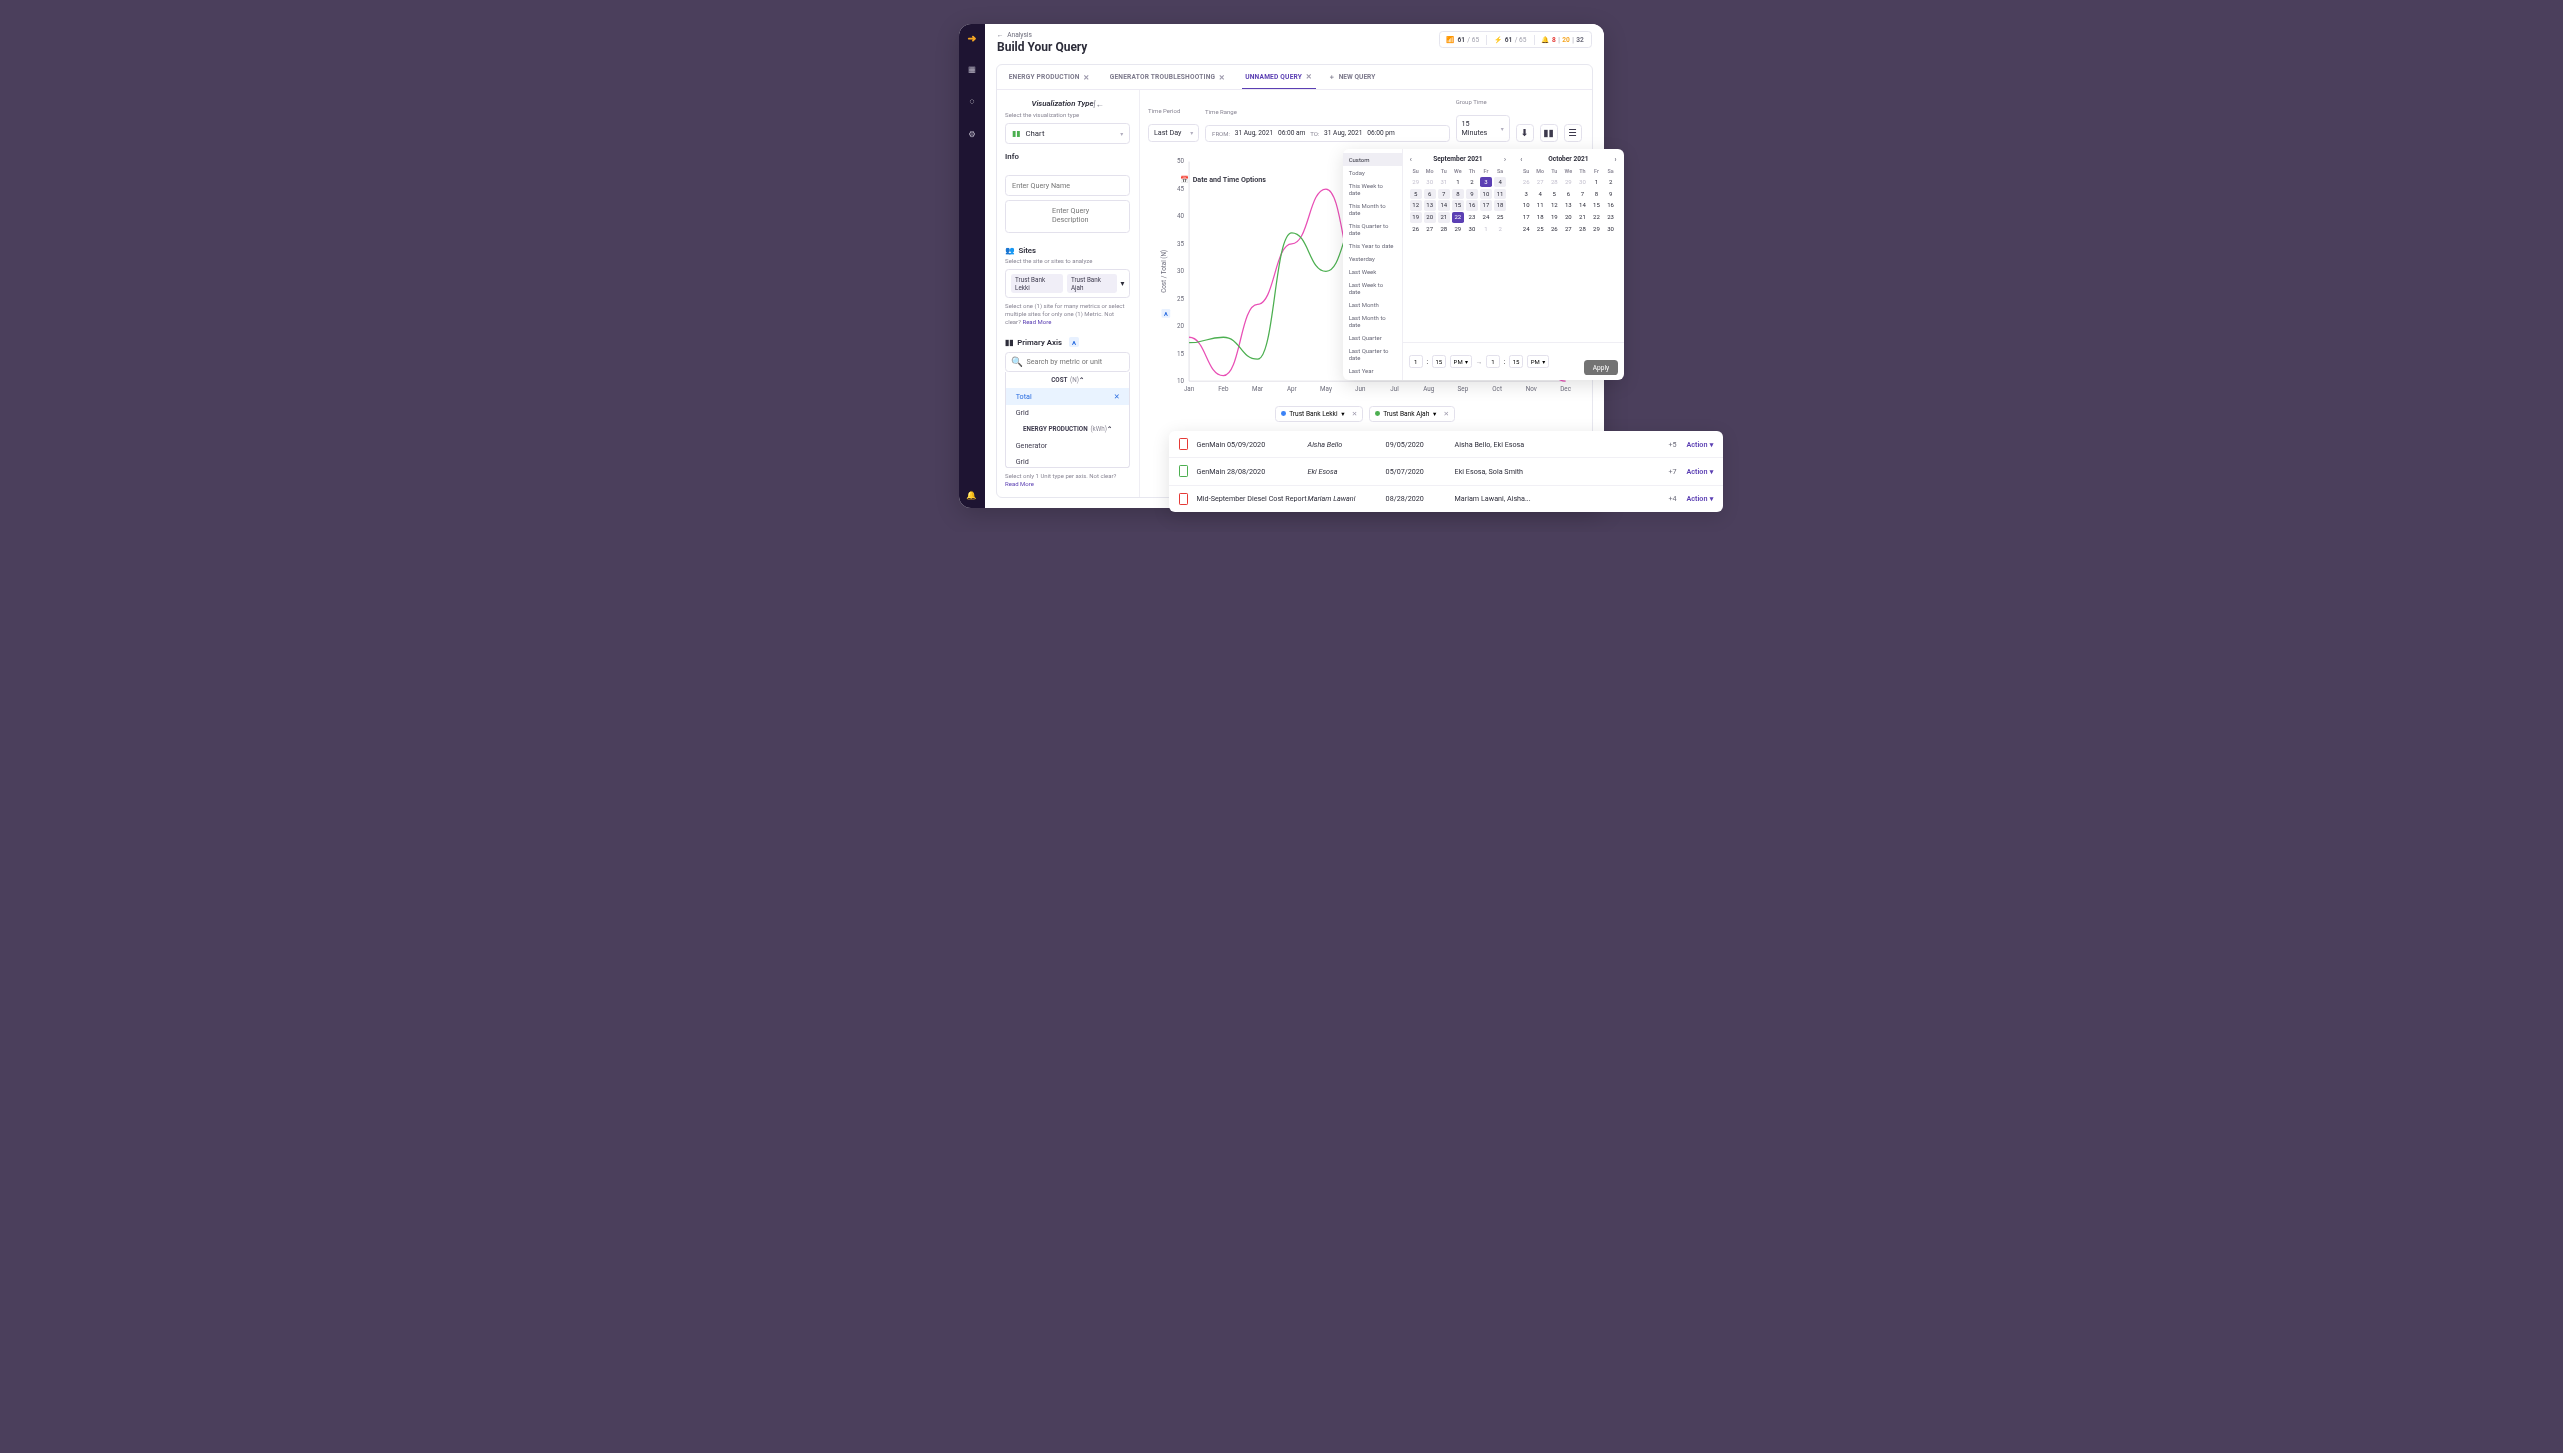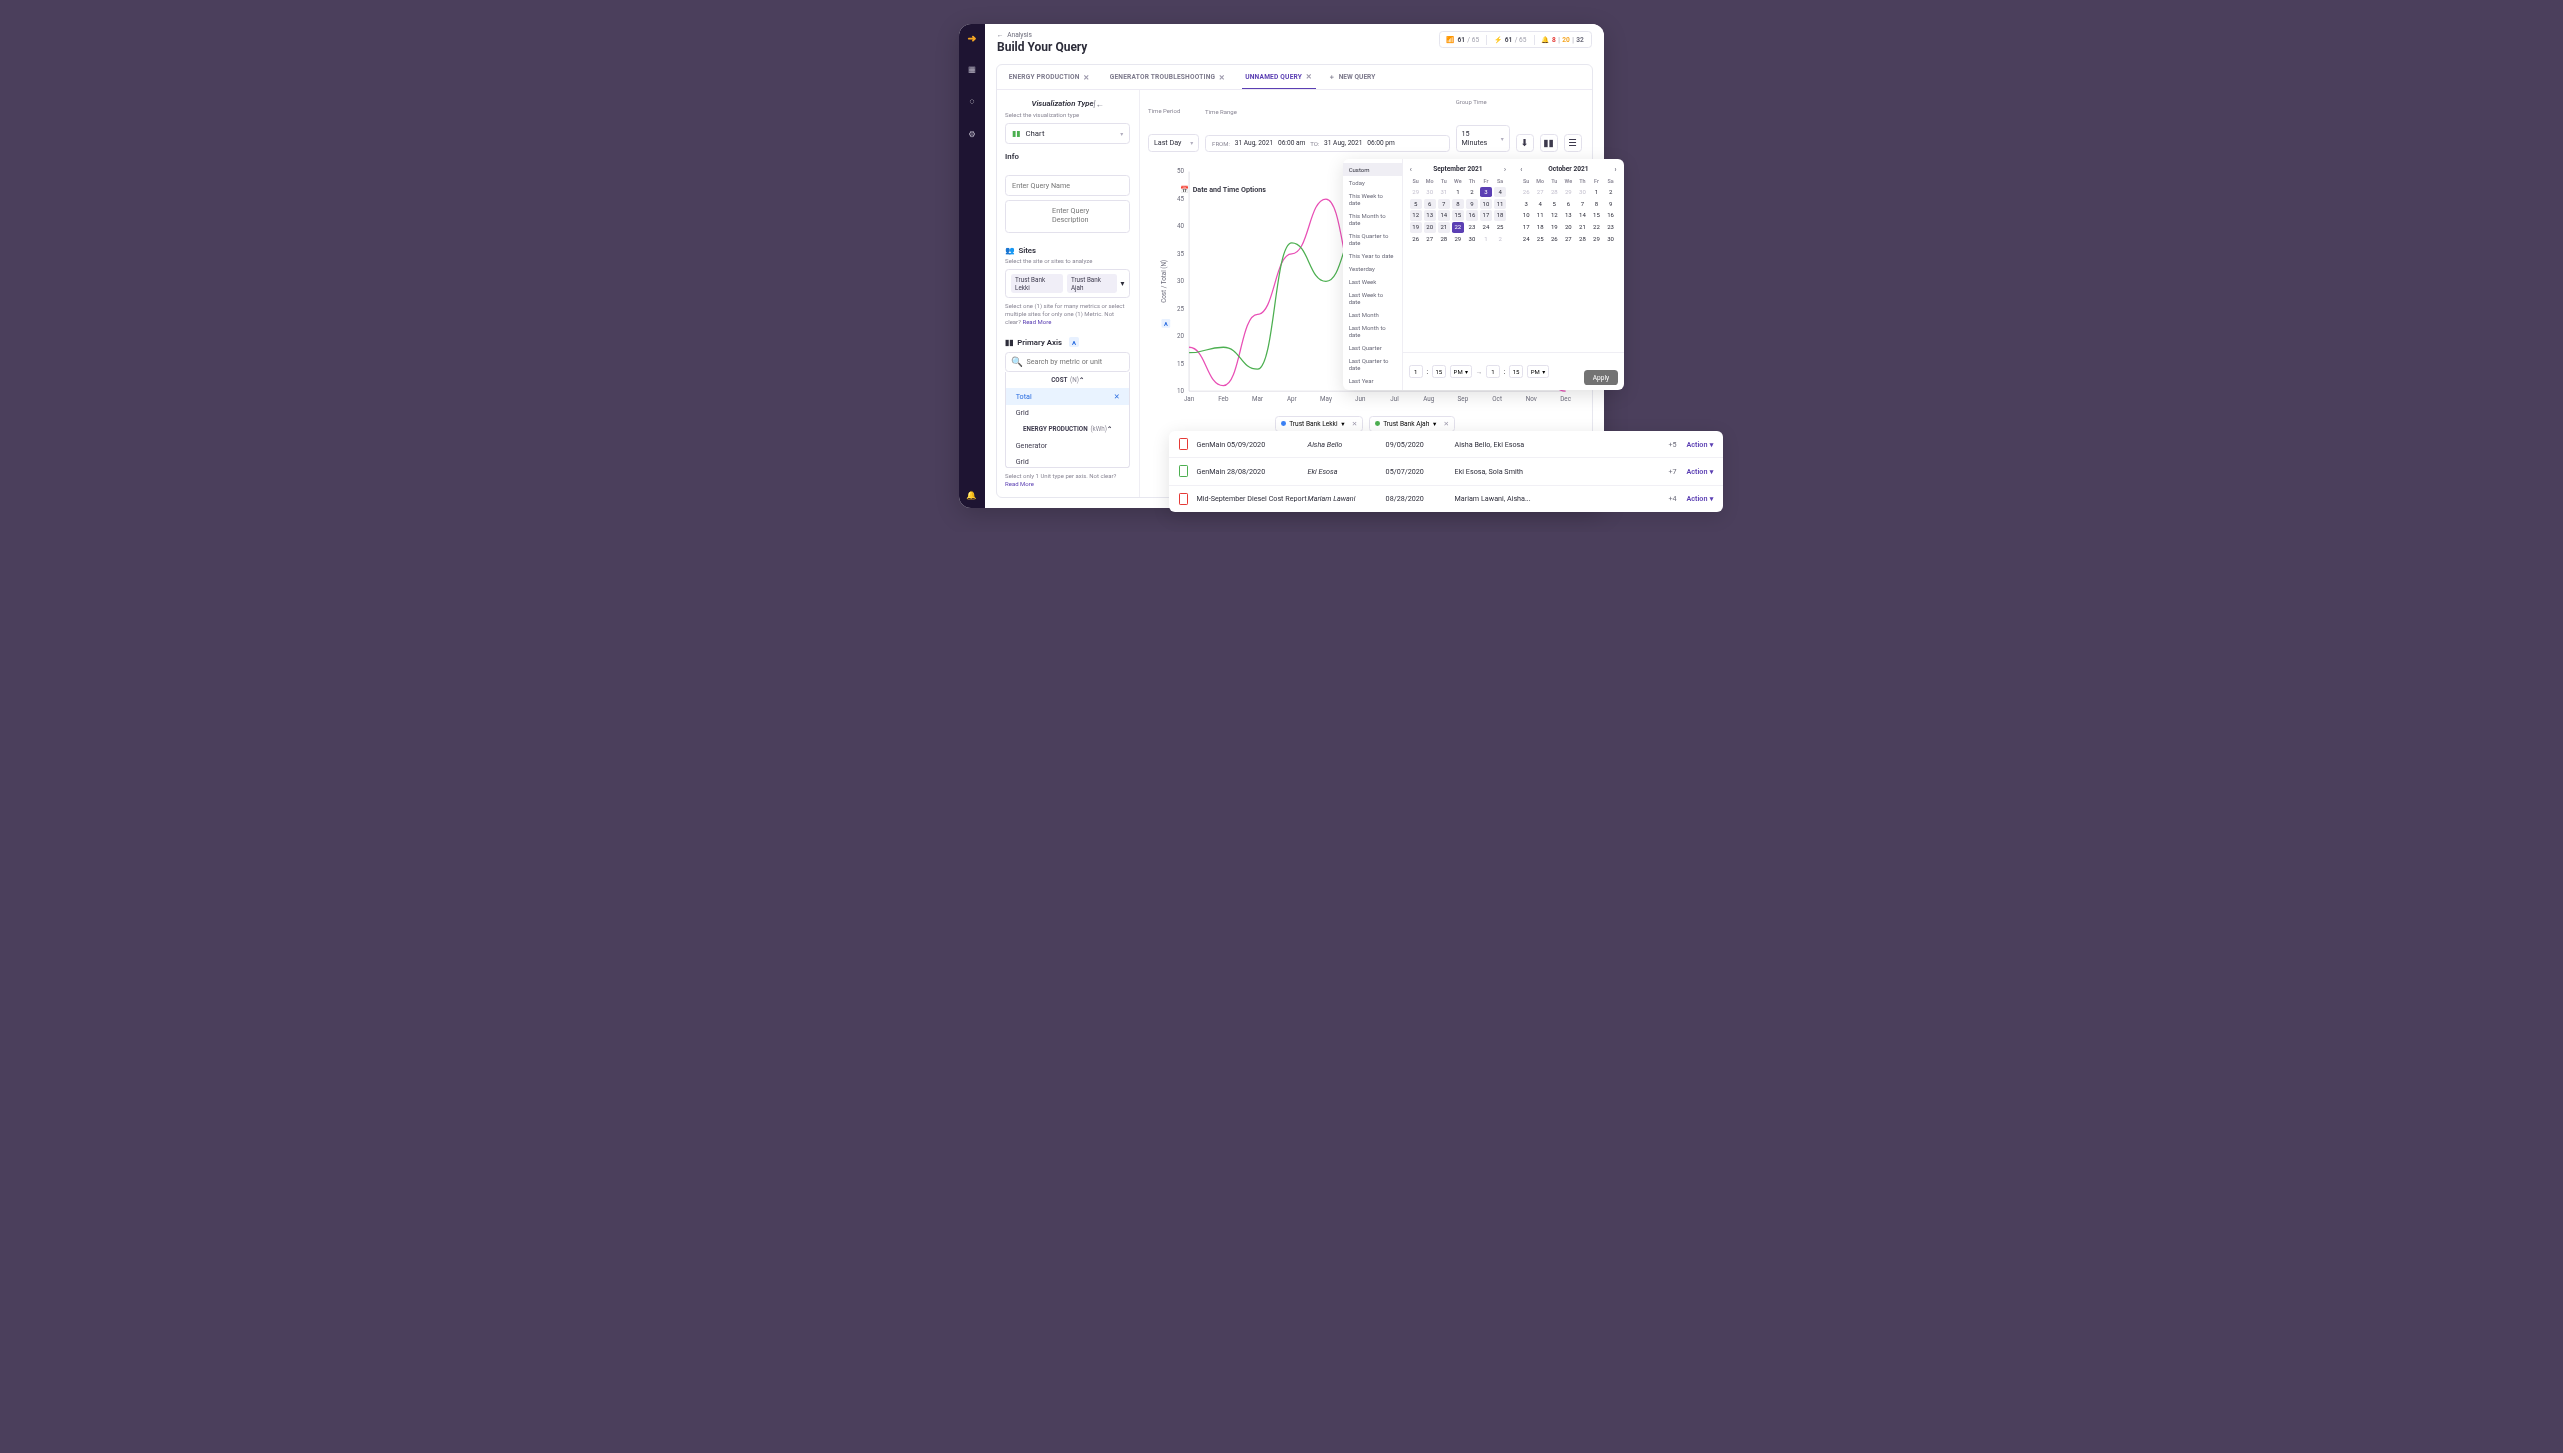--- a/index.html
+++ b/index.html
@@ -44,21 +44,21 @@
 .axis-badge{ display:inline-flex; align-items:center; justify-content:center; width:9.6px; height:9.6px; background:#e8f1ff; color:#2a6de0; border-radius:1.8px; font-size:6px; font-weight:700; margin-left:3.6px;}
 .search{ display:flex; align-items:center; gap:3.6px; border:0.6px solid #e3e1ec; border-radius:3.6px; padding:3.6px 4.8px; margin-top:4.8px;}
 .search input{ border:none; outline:none; font-size:7.2px; flex:1; color:#6b6b7a;}
 .metriclist{ border:0.6px solid #e3e1ec; border-top:none; border-radius:0 0 3.6px 3.6px; max-height:96px; overflow:auto; font-size:7.2px;}
 .cat{ font-size:6.3px; font-weight:700; color:#3d3a4d; padding:4.2px 6px; display:flex; align-items:center; justify-content:center;}
 .cat .units{ font-weight:400; color:#8b8896; margin-left:1.2px;}
 .opt{ padding:3.6px 9.6px; color:#3d3a4d; cursor:pointer;}
 .opt.selected{ background:#e9f3ff; color:#2a6de0; display:flex; align-items:center; justify-content:space-between;}
 .rightcol{ flex:1; padding:7.2px 10.7px 10.7px 8.4px; position:relative;}
 .controlrow{ display:flex; gap:6px; align-items:flex-end;}
-.ctrl-group{ display:flex; flex-direction:column; gap:20px;}
+.ctrl-group{ display:flex; flex-direction:column; gap:10px;}
 .ctrl-label{ font-size:6px; color:#8b8896;}
 .select-sm{ border:0.6px solid #e3e1ec; border-radius:3.6px; padding:3.6px 4.8px; font-size:7.2px; color:#2d2d3a; background:#fff; display:flex; align-items:center; gap:4.8px; cursor:pointer;}
 .select-sm .chev{ color:#b0adbd; font-size:6px; margin-left:auto;}
 .rangebox{ border:0.6px solid #e3e1ec; border-radius:3.6px; padding:3.6px 6px; font-size:6.6px; color:#6b6b7a; display:flex; align-items:center; gap:4.8px; background:#fff;}
 .rangebox .tag{ font-size:6px; color:#8b8896;}
 .rangebox .val{ color:#2d2d3a;}
 .icon-btn{ width:18px; height:18px; border:0.6px solid #e3e1ec; border-radius:3.6px; display:flex; align-items:center; justify-content:center; color:#3d3a4d; cursor:pointer;}
 .chart-wrap{ margin-top:7.2px; position:relative;}
 .chart-svg{ width:100%; height:251px;}
 .legend-row{ display:flex; gap:6px; justify-content:center; margin-top:3.6px;}

